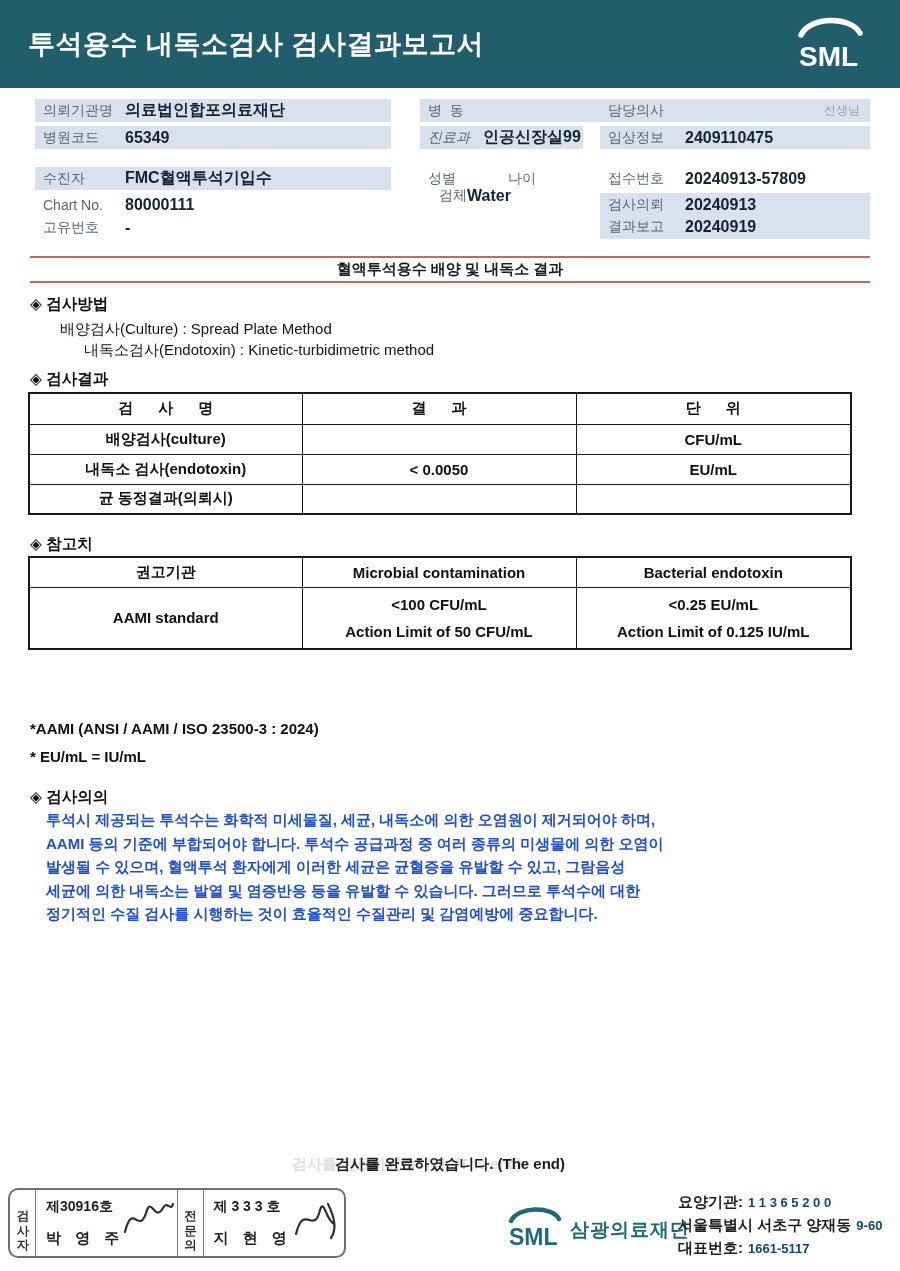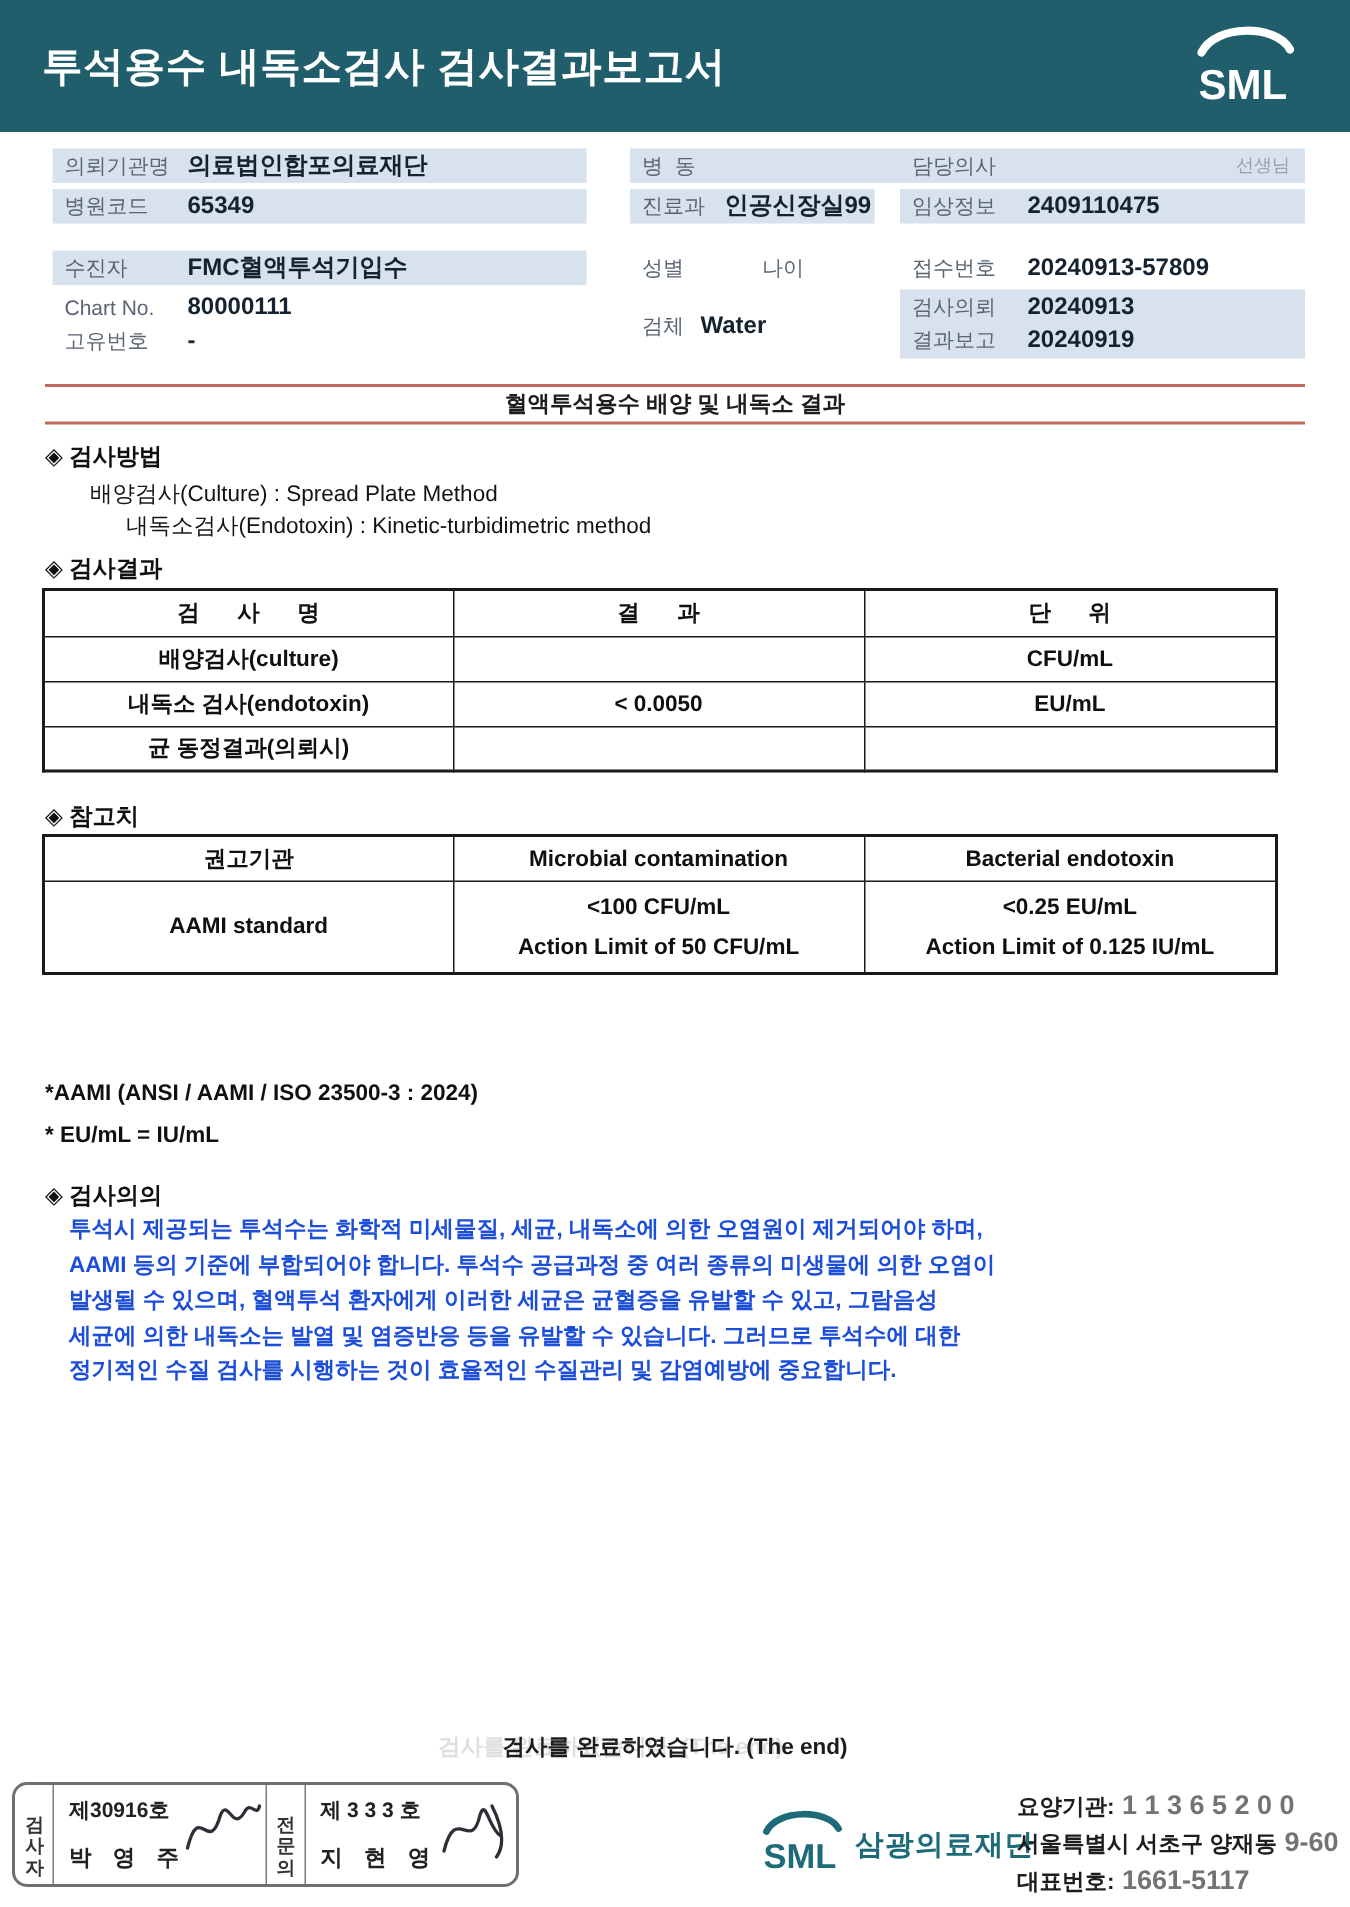--- a/index.html
+++ b/index.html
@@ -16,34 +16,34 @@
   
   .header-bar { left:0; top:0; width:900px; height:88px; background:#1f5e6a; }
   .header-title { left:28px; top:26px; font-size:27px; font-weight:700; color:#fff; letter-spacing:.5px; }
   .header-logo { left:793px; top:12px; }
 
   
   .frow { height:23px; display:flex; align-items:center; }
   .fbg  { background:#d8e2ee; }
   .lbl  { font-size:14px; color:#5a6573; white-space:pre; padding-left:8px; flex:none; }
   .val  { font-size:16px; font-weight:600; color:#152230; white-space:pre; }
-  .w90 { width:90px; } .w85 { width:85px; } .w63 { width:63px; } .w88 { width:88px; } .w47 { width:47px; }
+  .w90 { width:90px; } .w85 { width:85px; } .w63 { width:63px;font-style:italic; } .w88 { width:88px; } .w47 { width:47px; }
   .sub  { margin-left:auto; margin-right:10px; font-size:12px; color:#97a1ad; }
 
   .r1a { left:35px;  top:99px;  width:356px; }
   .r1b { left:420px; top:99px;  width:180px; }
   .r1c { left:600px; top:99px;  width:270px; }
   .r2a { left:35px;  top:126px; width:356px; }
   .r2b { left:420px; top:126px; width:163px; }
   .r2c { left:600px; top:126px; width:270px; }
   .r3a { left:35px;  top:167px; width:356px; }
   .r3b { left:420px; top:167px; width:163px; }
   .r3c { left:600px; top:167px; width:270px; }
   .r4a { left:35px;  top:193px; width:356px; }
-  .r4b { left:420px; top:206px; width:163px; }
+  .r4b { left:420px; top:184px; width:163px;text-align:right; }
   .r45c{ left:600px; top:193px; width:270px; height:46px; display:flex; flex-direction:column; justify-content:center; padding:1px 0; }
   .r45c .frow { height:22px; }
   .r5a { left:35px;  top:216px; width:356px; }
 
   
   .divline { left:30px; width:840px; height:2px; background:#c2685d; }
   .dl1 { top:256px; } .dl2 { top:281px; }
   .divtitle { left:0; top:260px; width:900px; text-align:center; font-size:15px; font-weight:700; color:#1d1d1d; }
 
   
@@ -86,21 +86,21 @@
   .sno   { position:absolute; left:10px; top:8px;  font-size:14px; font-weight:700; color:#222; white-space:pre; }
   .sname { position:absolute; left:10px; bottom:8px; font-size:15px; font-weight:700; color:#222; letter-spacing:5px; white-space:pre; }
   .sig   { position:absolute; right:0; top:2px; }
 
   
   .flogo { left:505px; top:1203px; }
   .fcompany { left:570px; top:1217px; font-size:19px; font-weight:700; color:#1d6b78; letter-spacing:1px; }
   .fright { left:678px; top:1193px; width:218px; }
   .frline { display:flex; align-items:baseline; gap:5px; margin-bottom:4px; white-space:nowrap; }
   .frlbl { font-size:15px; font-weight:600; color:#1d1d1d; }
-  .frval { font-size:18px; font-weight:700; color:#737373; }
+  .frval { font-size:13px; font-weight:700; color:#0c4a6e; }
 </style>
 </head>
 <body>
 
 <div class="abs header-bar"></div>
 <div class="abs header-title">투석용수 내독소검사 검사결과보고서</div>
 <div class="abs header-logo">
   <svg width="74" height="64" viewBox="0 0 74 64">
     <path d="M8 23 C 17 4, 58 4, 67 21" stroke="#ffffff" stroke-width="5.5" fill="none" stroke-linecap="round"></path>
     <text x="6" y="54" font-size="28" font-weight="bold" fill="#ffffff">SML</text>

